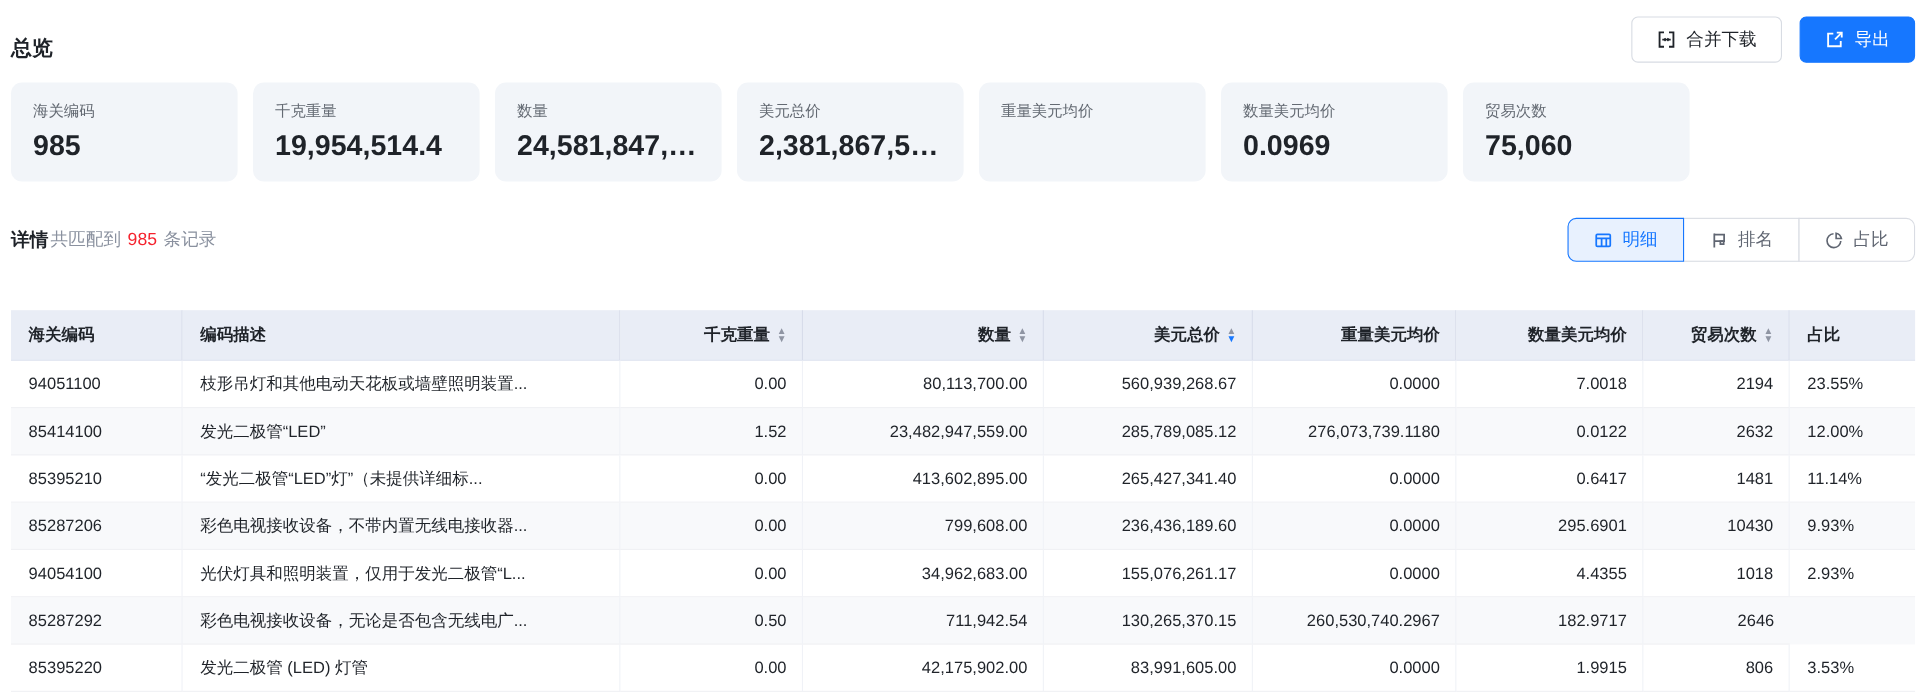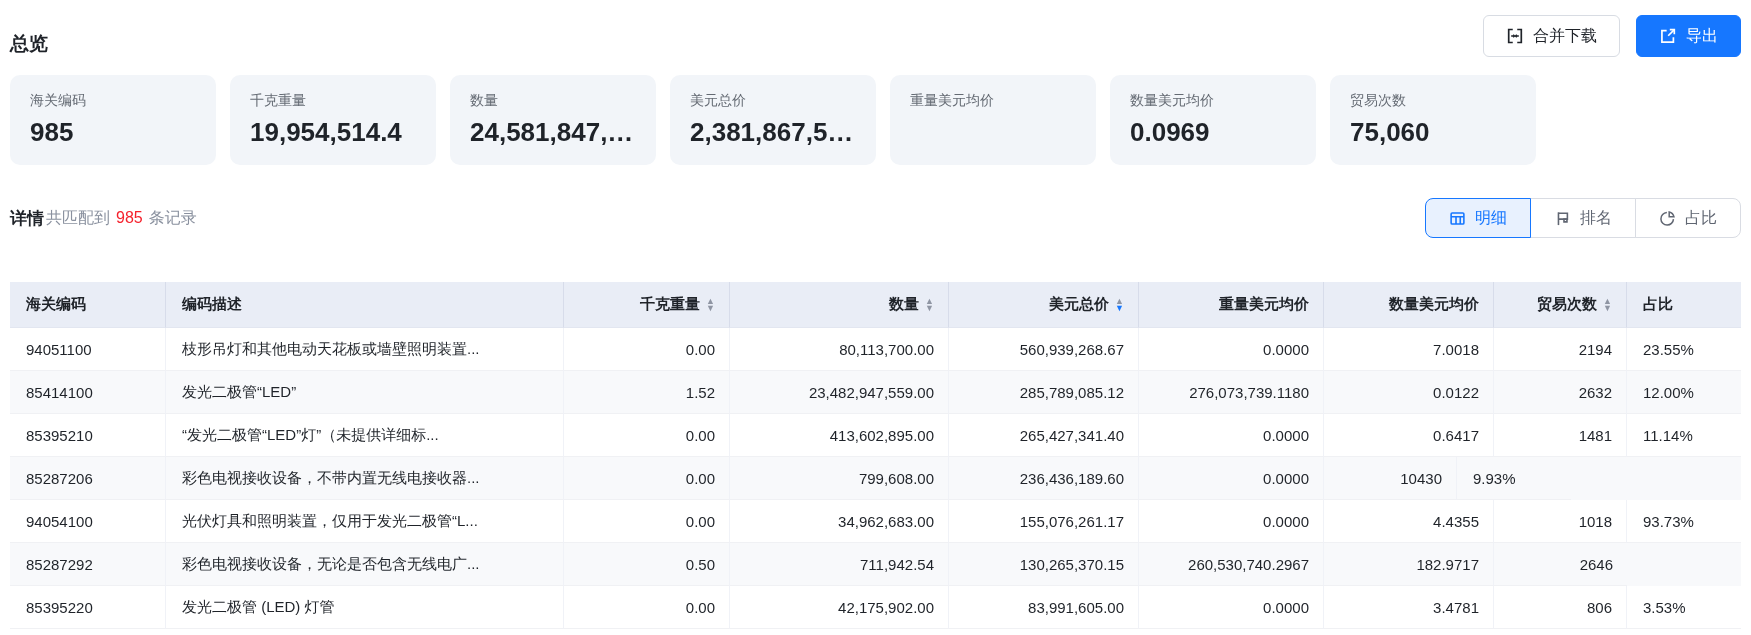--- a/index.html
+++ b/index.html
@@ -249,51 +249,52 @@
           <div class="t-cell align-right" style="width: 133px;">1481</div>
           <div class="t-cell align-left" style="width: 114px;">11.14%</div>
         </div>
         <div class="t-row">
           <div class="t-cell align-left" style="width: 156px;">85287206</div>
           <div class="t-cell align-left" style="width: 398px;">彩色电视接收设备，不带内置无线电接收器...</div>
           <div class="t-cell align-right" style="width: 166px;">0.00</div>
           <div class="t-cell align-right" style="width: 219px;">799,608.00</div>
           <div class="t-cell align-right" style="width: 190px;">236,436,189.60</div>
           <div class="t-cell align-right" style="width: 185px;">0.0000</div>
+          <div class="t-cell align-right" style="width: 170px;">295.6901</div>
           <div class="t-cell align-right" style="width: 133px;">10430</div>
           <div class="t-cell align-left" style="width: 114px;">9.93%</div>
         </div>
         <div class="t-row">
           <div class="t-cell align-left" style="width: 156px;">94054100</div>
           <div class="t-cell align-left" style="width: 398px;">光伏灯具和照明装置，仅用于发光二极管“L...</div>
           <div class="t-cell align-right" style="width: 166px;">0.00</div>
           <div class="t-cell align-right" style="width: 219px;">34,962,683.00</div>
           <div class="t-cell align-right" style="width: 190px;">155,076,261.17</div>
           <div class="t-cell align-right" style="width: 185px;">0.0000</div>
           <div class="t-cell align-right" style="width: 170px;">4.4355</div>
           <div class="t-cell align-right" style="width: 133px;">1018</div>
-          <div class="t-cell align-left" style="width: 114px;">93.73%</div>
+          <div class="t-cell align-left" style="width: 114px;">2.93%</div>
         </div>
         <div class="t-row">
           <div class="t-cell align-left" style="width: 156px;">85287292</div>
           <div class="t-cell align-left" style="width: 398px;">彩色电视接收设备，无论是否包含无线电广...</div>
           <div class="t-cell align-right" style="width: 166px;">0.50</div>
           <div class="t-cell align-right" style="width: 219px;">711,942.54</div>
           <div class="t-cell align-right" style="width: 190px;">130,265,370.15</div>
           <div class="t-cell align-right" style="width: 185px;">260,530,740.2967</div>
           <div class="t-cell align-right" style="width: 170px;">182.9717</div>
           <div class="t-cell align-right" style="width: 133px;">2646</div>
         </div>
         <div class="t-row">
           <div class="t-cell align-left" style="width: 156px;">85395220</div>
           <div class="t-cell align-left" style="width: 398px;">发光二极管 (LED) 灯管</div>
           <div class="t-cell align-right" style="width: 166px;">0.00</div>
           <div class="t-cell align-right" style="width: 219px;">42,175,902.00</div>
           <div class="t-cell align-right" style="width: 190px;">83,991,605.00</div>
           <div class="t-cell align-right" style="width: 185px;">0.0000</div>
-          <div class="t-cell align-right" style="width: 170px;">3.4781</div>
+          <div class="t-cell align-right" style="width: 170px;">1.9915</div>
           <div class="t-cell align-right" style="width: 133px;">806</div>
           <div class="t-cell align-left" style="width: 114px;">3.53%</div>
         </div>
       </div>
     </div>
 
 </div>
 
 </body></html>

